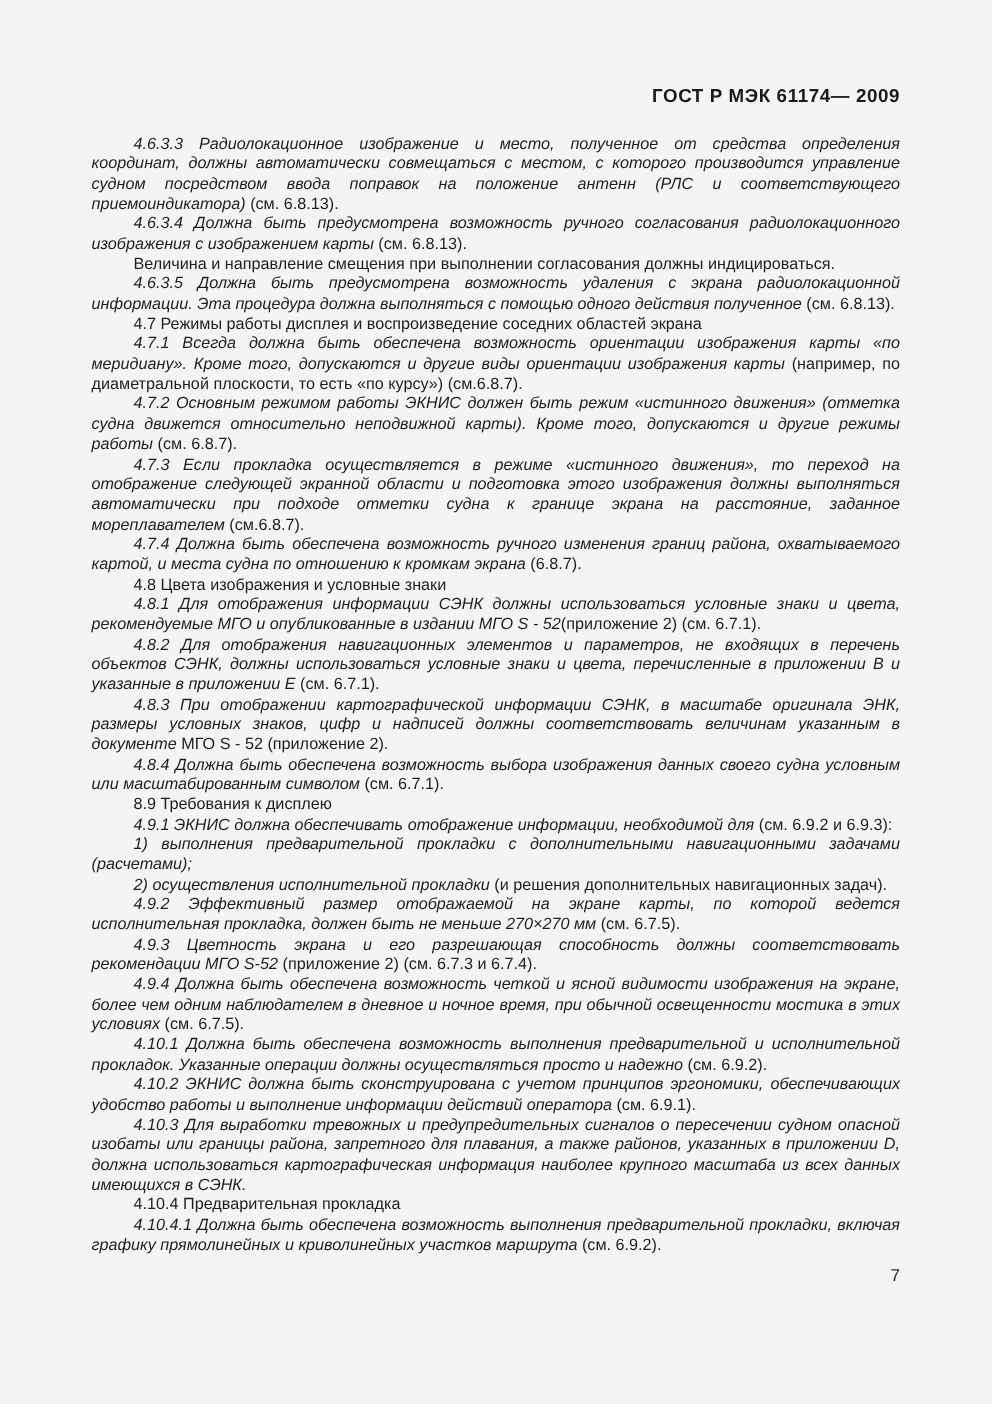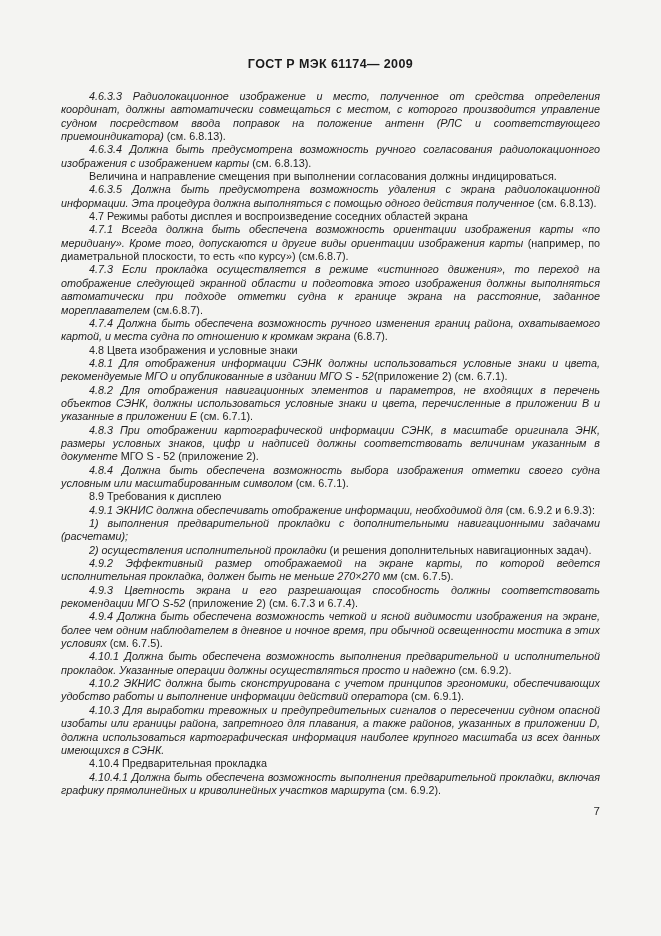--- a/index.html
+++ b/index.html
@@ -14,21 +14,21 @@
     color: #1e1e1e;
     overflow: hidden;
   }
   .page {
     box-sizing: border-box;
     width: 661px;
     height: 936px;
     padding: 57px 61px 0 61px;
   }
   .doc-header {
-    text-align: center;
+    text-align: right;
     font-weight: bold;
     font-size: 12.5px;
     letter-spacing: 0.4px;
     line-height: 14px;
     margin-bottom: 19px;
     color: #1a1a1a;
   }
   .doc-body p.para {
     margin: 0;
     font-size: 10.8px;
@@ -57,27 +57,28 @@
 <div class="page">
   <div class="doc-header">ГОСТ Р МЭК 61174— 2009</div>
 
   <div class="doc-body">
       <p class="para body"><span class="run-i">4.6.3.3 Радиолокационное изображение и место, полученное от средства определения координат, должны автоматически совмещаться с местом, с которого производится управление судном посредством ввода поправок на положение антенн (РЛС и соответствующего приемоиндикатора) </span><span class="run-n">(см. 6.8.13).</span></p>
       <p class="para body"><span class="run-i">4.6.3.4 Должна быть предусмотрена возможность ручного согласования радиолокационного изображения с изображением карты </span><span class="run-n">(см. 6.8.13).</span></p>
       <p class="para body"><span class="run-n">Величина и направление смещения при выполнении согласования должны индицироваться.</span></p>
       <p class="para body"><span class="run-i">4.6.3.5 Должна быть предусмотрена возможность удаления с экрана радиолокационной информации. Эта процедура должна выполняться с помощью одного действия полученное </span><span class="run-n">(см. 6.8.13).</span></p>
       <p class="para heading"><span class="run-b">4.7 Режимы работы дисплея и воспроизведение соседних областей экрана</span></p>
       <p class="para body"><span class="run-i">4.7.1 Всегда должна быть обеспечена возможность ориентации изображения карты «по меридиану». Кроме того, допускаются и другие виды ориентации изображения карты </span><span class="run-n">(например, по диаметральной плоскости, то есть «по курсу») (см.6.8.7).</span></p>
+      <p class="para body"><span class="run-i">4.7.2 Основным режимом работы ЭКНИС должен быть режим «истинного движения» (отметка судна движется относительно неподвижной карты). Кроме того, допускаются и другие режимы работы </span><span class="run-n">(см. 6.8.7).</span></p>
       <p class="para body"><span class="run-i">4.7.3 Если прокладка осуществляется в режиме «истинного движения», то переход на отображение следующей экранной области и подготовка этого изображения должны выполняться автоматически при подходе отметки судна к границе экрана на расстояние, заданное мореплавателем </span><span class="run-n">(см.6.8.7).</span></p>
       <p class="para body"><span class="run-i">4.7.4 Должна быть обеспечена возможность ручного изменения границ района, охватываемого картой, и места судна по отношению к кромкам экрана </span><span class="run-n">(6.8.7).</span></p>
       <p class="para heading"><span class="run-b">4.8 Цвета изображения и условные знаки</span></p>
       <p class="para body"><span class="run-i">4.8.1 Для отображения информации СЭНК должны использоваться условные знаки и цвета, рекомендуемые МГО и опубликованные в издании МГО S - 52</span><span class="run-n">(приложение 2) (см. 6.7.1).</span></p>
       <p class="para body"><span class="run-i">4.8.2 Для отображения навигационных элементов и параметров, не входящих в перечень объектов СЭНК, должны использоваться условные знаки и цвета, перечисленные в приложении В и указанные в приложении Е </span><span class="run-n">(см. 6.7.1).</span></p>
       <p class="para body"><span class="run-i">4.8.3 При отображении картографической информации СЭНК, в масштабе оригинала ЭНК, размеры условных знаков, цифр и надписей должны соответствовать величинам указанным в документе </span><span class="run-n">МГО S - 52 (приложение 2).</span></p>
-      <p class="para body"><span class="run-i">4.8.4 Должна быть обеспечена возможность выбора изображения отметки своего судна условным или масштабированным символом </span><span class="run-n">(см. 6.7.1).</span></p>
+      <p class="para body"><span class="run-i">4.8.4 Должна быть обеспечена возможность выбора изображения данных своего судна условным или масштабированным символом </span><span class="run-n">(см. 6.7.1).</span></p>
       <p class="para heading"><span class="run-b">8.9 Требования к дисплею</span></p>
       <p class="para body"><span class="run-i">4.9.1 ЭКНИС должна обеспечивать отображение информации, необходимой для </span><span class="run-n">(см. 6.9.2 и 6.9.3):</span></p>
       <p class="para body"><span class="run-i">1) выполнения предварительной прокладки с дополнительными навигационными задачами (расчетами);</span></p>
       <p class="para body"><span class="run-i">2) осуществления исполнительной прокладки </span><span class="run-n">(и решения дополнительных навигационных задач).</span></p>
       <p class="para body"><span class="run-i">4.9.2 Эффективный размер отображаемой на экране карты, по которой ведется исполнительная прокладка, должен быть не меньше 270×270 мм </span><span class="run-n">(см. 6.7.5).</span></p>
       <p class="para body"><span class="run-i">4.9.3 Цветность экрана и его разрешающая способность должны соответствовать рекомендации МГО S-52 </span><span class="run-n">(приложение 2) (см. 6.7.3 и 6.7.4).</span></p>
       <p class="para body"><span class="run-i">4.9.4 Должна быть обеспечена возможность четкой и ясной видимости изображения на экране, более чем одним наблюдателем в дневное и ночное время, при обычной освещенности мостика в этих условиях </span><span class="run-n">(см. 6.7.5).</span></p>
       <p class="para body"><span class="run-i">4.10.1 Должна быть обеспечена возможность выполнения предварительной и исполнительной прокладок. Указанные операции должны осуществляться просто и надежно </span><span class="run-n">(см. 6.9.2).</span></p>
       <p class="para body"><span class="run-i">4.10.2 ЭКНИС должна быть сконструирована с учетом принципов эргономики, обеспечивающих удобство работы и выполнение информации действий оператора </span><span class="run-n">(см. 6.9.1).</span></p>
       <p class="para body"><span class="run-i">4.10.3 Для выработки тревожных и предупредительных сигналов о пересечении судном опасной изобаты или границы района, запретного для плавания, а также районов, указанных в приложении D, должна использоваться картографическая информация наиболее крупного масштаба из всех данных имеющихся в СЭНК.</span></p>

